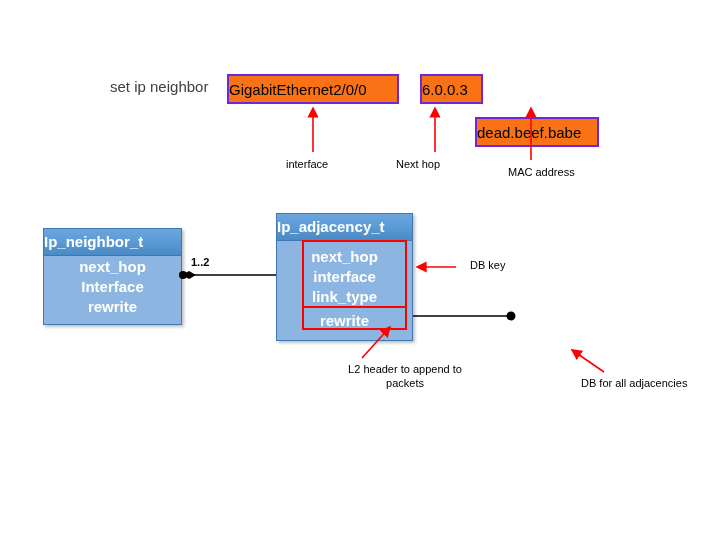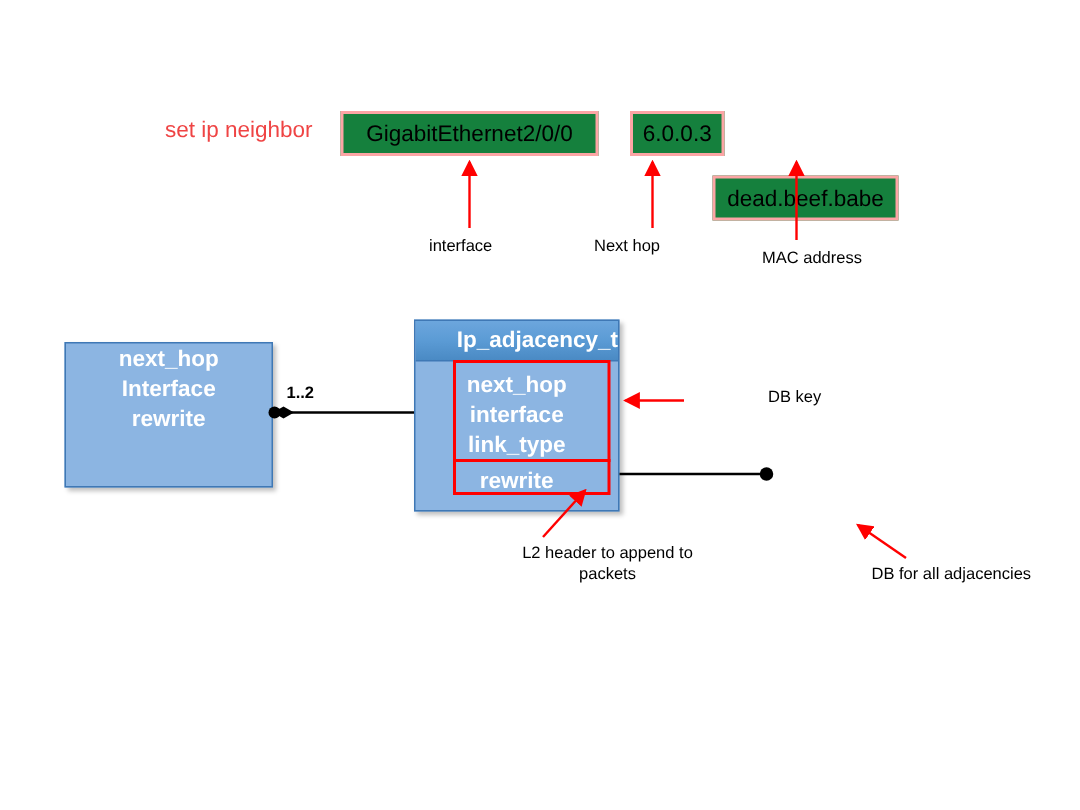--- a/index.html
+++ b/index.html
@@ -26,66 +26,65 @@
     height: 540px;
     pointer-events: none;
   }
 
   
   .cmd-label {
     position: absolute;
     left: 110px;
     top: 78px;
     font-size: 15px;
-    color: #ef4444;
+    color: #404040;
     white-space: nowrap;
   }
   .cmd-box {
     position: absolute;
     box-sizing: border-box;
-    border: 2px solid #fca5a5;
-    background: #15803d;
+    border: 2px solid #6d28d9;
+    background: #f97316;
     display: flex;
     align-items: center;
-    justify-content: center;
     font-size: 15px;
     color: #000000;
     white-space: nowrap;
   }
   #cmd-box-interface { left: 227px; top: 74px; width: 172px; height: 30px; }
   #cmd-box-nexthop   { left: 420px; top: 74px; width: 63px;  height: 30px; }
   #cmd-box-mac       { left: 475px; top: 74px; width: 124px; height: 30px; margin-top: 43px; }
 
   .callout {
     position: absolute;
     font-size: 11px;
     color: #000000;
     white-space: nowrap;
     line-height: 1.25;
   }
   #callout-interface { left: 286px; top: 158px; }
   #callout-nexthop   { left: 396px; top: 158px; }
   #callout-mac       { left: 492px; top: 166px; padding-left: 16px; }
-  #callout-dbkey     { left: 488px; top: 259px; padding-left: 24px; }
+  #callout-dbkey     { left: 446px; top: 259px; padding-left: 24px; }
   #callout-l2        { left: 340px; top: 363px; width: 130px; white-space: normal; text-align: center; }
   #callout-dbadj     { left: 581px; top: 377px; }
 
   
   .uml-box {
     position: absolute;
     box-sizing: border-box;
     border: 1px solid #3f78b5;
     background: #8cb5e2;
     box-shadow: 2px 2px 3px rgba(0,0,0,0.25);
     overflow: hidden;
   }
   .uml-head {
     height: 26px;
     line-height: 26px;
-    text-align: right;
+    text-align: left;
     color: #ffffff;
     font-size: 15px;
     font-weight: bold;
     background: linear-gradient(to bottom, #6ca6dd 0%, #5b9bd5 50%, #4a8ac4 100%);
     border-bottom: 1px solid #3f78b5;
     white-space: nowrap;
   }
   .uml-body {
     padding-top: 1px;
   }
@@ -136,20 +135,21 @@
   </div>
   <div class="cmd-box" id="cmd-box-mac">
     <span>dead.beef.babe</span>
   </div>
 
   <div class="callout" id="callout-interface">interface</div>
   <div class="callout" id="callout-nexthop">Next hop</div>
   <div class="callout" id="callout-mac">MAC address</div>
 
   <div class="uml-box" id="box-neighbor">
+    <div class="uml-head">Ip_neighbor_t</div>
     <div class="uml-body">
       <div class="uml-field">next_hop</div>
       <div class="uml-field">Interface</div>
       <div class="uml-field">rewrite</div>
     </div>
   </div>
 
   <div class="uml-box" id="box-adjacency">
     <div class="uml-head">Ip_adjacency_t</div>
     <div class="uml-body">

